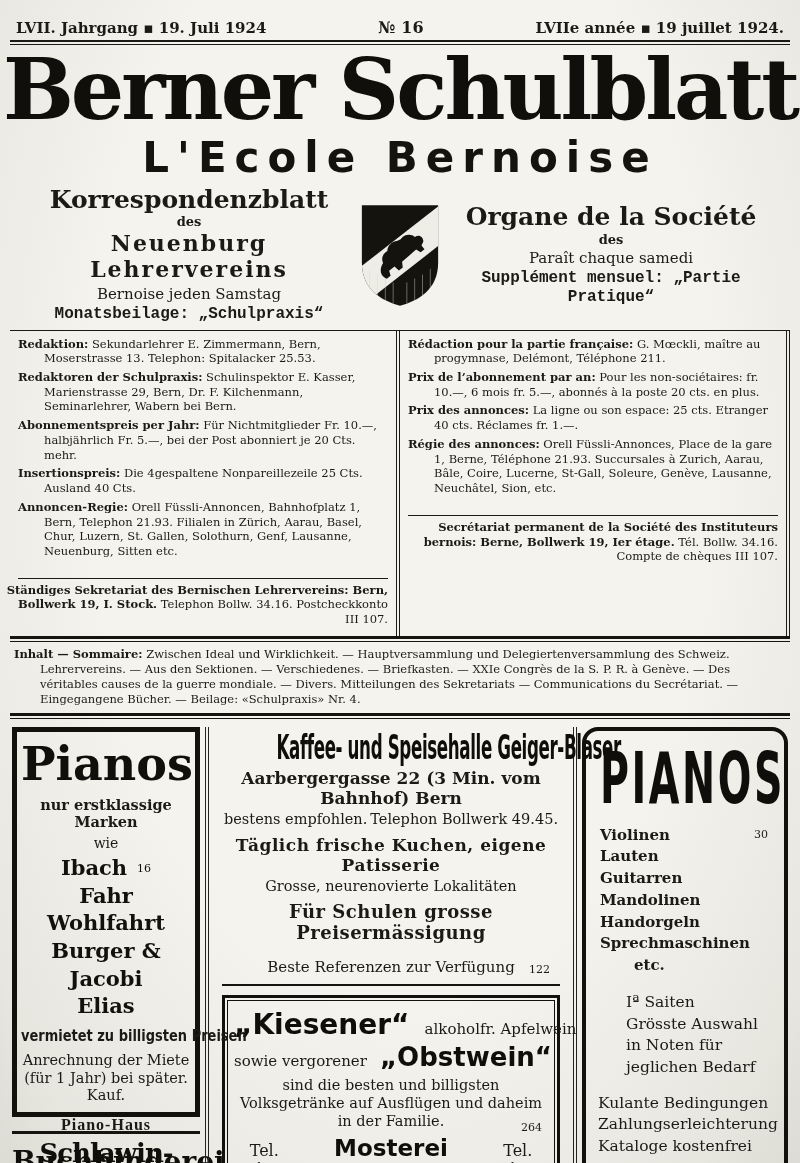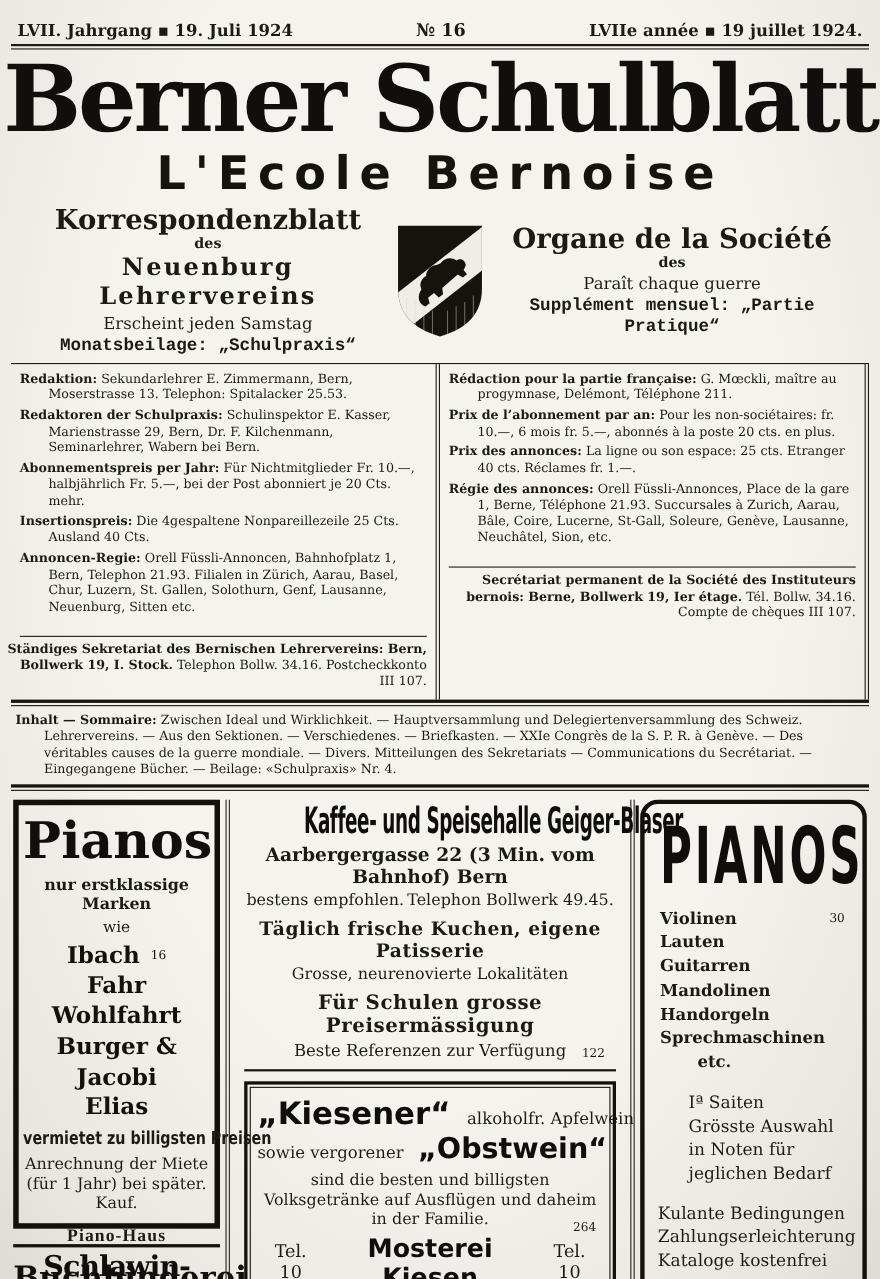--- a/index.html
+++ b/index.html
@@ -67,21 +67,21 @@
   
   .ad-geiger{border-bottom:2px solid #15140f;padding:0 0 8px;text-align:center;}
   .g-title{display:inline-block;font-family:"DejaVu Sans","Liberation Sans",sans-serif;font-weight:bold;
     font-size:22px;letter-spacing:-0.5px;white-space:nowrap;transform:scale(0.76,1.5);transform-origin:center;
     margin:8px 0 6px;color:#0f0e0a;}
   .g-addr{font-size:17px;font-weight:bold;margin-top:2px;}
   .g-row{display:flex;justify-content:space-between;font-size:14.5px;margin-top:3px;padding:0 2px;}
   .g-l1{font-size:17px;font-weight:bold;margin-top:8px;letter-spacing:0.5px;}
   .g-l2{font-size:14.5px;margin-top:3px;}
   .g-l3{font-size:18px;font-weight:bold;margin-top:7px;letter-spacing:0.5px;}
-  .g-l4{font-size:15px;margin-top:3px;position:relative;}
+  .g-l4{font-size:15px;margin-top:15px;position:relative;}
   .g-l4 .adref{position:absolute;right:10px;bottom:0;}
   
   .ad-kiesener{border:3px solid #12110c;margin-top:9px;padding:2px;}
   .k-inner{border:1px solid #12110c;padding:7px 6px 6px;text-align:center;}
   .k-row1{white-space:nowrap;}
   .k-brand1{font-family:"DejaVu Sans","Liberation Sans",sans-serif;font-weight:bold;font-size:28px;color:#0f0e0a;}
   .k-note1{font-size:15px;margin-left:10px;}
   .k-row2{white-space:nowrap;margin-top:1px;}
   .k-pre2{font-size:15px;margin-right:8px;}
   .k-brand2{font-family:"DejaVu Sans","Liberation Sans",sans-serif;font-weight:bold;font-size:26px;color:#0f0e0a;}
@@ -115,21 +115,21 @@
   <div class="rule-double"></div>
 
   <h1 class="masthead">Berner Schulblatt</h1>
   <div class="subtitle">L'Ecole Bernoise</div>
 
   <div class="org-row">
     <div class="org">
       <div class="l1">Korrespondenzblatt</div>
       <div class="l2">des</div>
       <div class="l3">Neuenburg Lehrervereins</div>
-      <div class="l4">Erscheint jeden Samstag</div>
+      <div class="l4">Bernoise jeden Samstag</div>
       <div class="l5">Monatsbeilage: „Schulpraxis“</div>
     </div>
     <div class="emblem">
       <svg width="88" height="112" viewBox="0 0 90 112" aria-hidden="true">
         <defs>
           <clipPath id="shieldclip">
             <path d="M6,5 L84,5 L84,64 C84,92 63,103 45,108 C27,103 6,92 6,64 Z"></path>
           </clipPath>
         </defs>
         <path d="M6,5 L84,5 L84,64 C84,92 63,103 45,108 C27,103 6,92 6,64 Z" fill="#14130e"></path>
@@ -147,21 +147,21 @@
               <line x1="60" y1="80" x2="60" y2="108"></line>
             <line x1="68" y1="76" x2="68" y2="106"></line>
               <line x1="76" y1="70" x2="76" y2="102"></line>
           </g>
         </g>
       </svg>
     </div>
     <div class="org">
       <div class="l1">Organe de la Société</div>
       <div class="l2">des</div>
-      <div class="l4">Paraît chaque guerre</div>
+      <div class="l4">Paraît chaque samedi</div>
       <div class="l5">Supplément mensuel: „Partie Pratique“</div>
     </div>
   </div>
 
   <div class="imprint">
     <div class="imp-col first">
       <p class="imp-entry"><span class="lbl">Redaktion:</span> <span>Sekundarlehrer E. Zimmermann, Bern, Moserstrasse 13. Telephon: Spitalacker 25.53.</span></p>
       <p class="imp-entry"><span class="lbl">Redaktoren der Schulpraxis:</span> <span>Schulinspektor E. Kasser, Marienstrasse 29, Bern, Dr. F. Kilchenmann, Seminarlehrer, Wabern bei Bern.</span></p>
       <p class="imp-entry"><span class="lbl">Abonnementspreis per Jahr:</span> <span>Für Nichtmitglieder Fr. 10.—, halbjährlich Fr. 5.—, bei der Post abonniert je 20 Cts. mehr.</span></p>
       <p class="imp-entry"><span class="lbl">Insertionspreis:</span> <span>Die 4gespaltene Nonpareillezeile 25 Cts. Ausland 40 Cts.</span></p>

